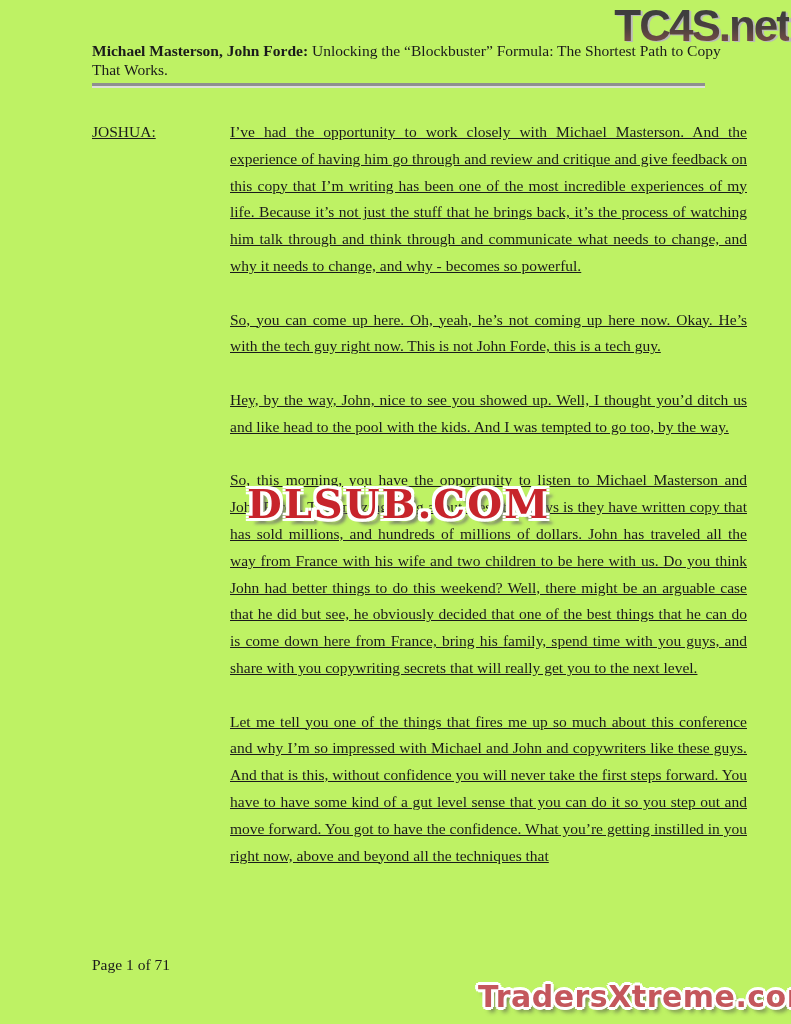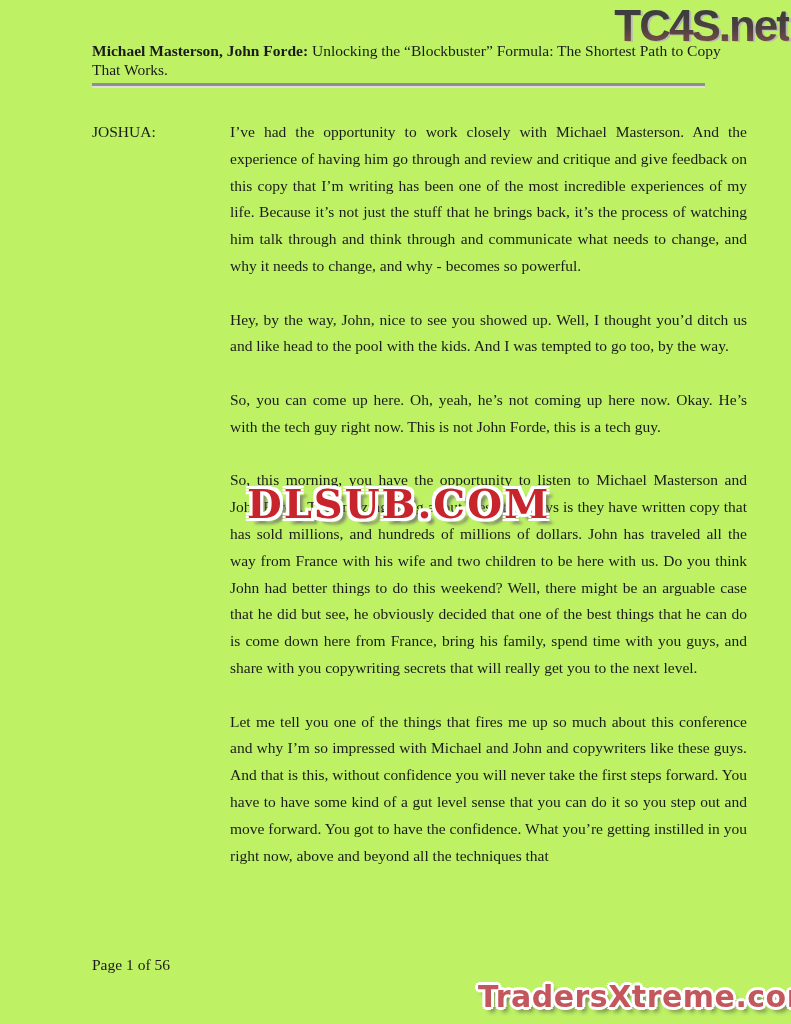--- a/index.html
+++ b/index.html
@@ -51,20 +51,21 @@
     width: 613px;
     height: 3px;
     background: #8f8f8f;
     box-shadow: 0 2px 0 #dedede;
   }
 
   
   .transcript {
     display: flex;
     margin: 33px 0 0 92px;
+    text-decoration: underline;
   }
   .speaker {
     width: 91px;
     flex: 0 0 91px;
     font-size: 15.5px;
     line-height: 26.8px;
   }
   .paras { width: 517px; margin-left: 47px; }
   .para {
     margin: 0 0 26.8px 0;
@@ -128,26 +129,26 @@
 
   <header>
     <p class="hdr"><span class="b">Michael Masterson, John Forde:</span> <span>Unlocking the “Blockbuster” Formula: The Shortest Path to Copy That Works.</span></p>
     <div class="rule"></div>
   </header>
 
   <main class="transcript">
     <div class="speaker">JOSHUA:</div>
     <div class="paras">
         <p class="para">I’ve had the opportunity to work closely with Michael Masterson. And the experience of having him go through and review and critique and give feedback on this copy that I’m writing has been one of the most incredible experiences of my life. Because it’s not just the stuff that he brings back, it’s the process of watching him talk through and think through and communicate what needs to change, and why it needs to change, and why - becomes so powerful.</p>
+        <p class="para">So, you can come up here. Oh, yeah, he’s not coming up here now. Okay. He’s with the tech guy right now. This is not John Forde, this is a tech guy.</p>
         <p class="para">Hey, by the way, John, nice to see you showed up. Well, I thought you’d ditch us and like head to the pool with the kids. And I was tempted to go too, by the way.</p>
-        <p class="para">So, you can come up here. Oh, yeah, he’s not coming up here now. Okay. He’s with the tech guy right now. This is not John Forde, this is a tech guy.</p>
         <p class="para">So, this morning, you have the opportunity to listen to Michael Masterson and John Forde. The amazing thing about these two guys is they have written copy that has sold millions, and hundreds of millions of dollars. John has traveled all the way from France with his wife and two children to be here with us. Do you think John had better things to do this weekend? Well, there might be an arguable case that he did but see, he obviously decided that one of the best things that he can do is come down here from France, bring his family, spend time with you guys, and share with you copywriting secrets that will really get you to the next level.</p>
         <p class="para">Let me tell you one of the things that fires me up so much about this conference and why I’m so impressed with Michael and John and copywriters like these guys. And that is this, without confidence you will never take the first steps forward. You have to have some kind of a gut level sense that you can do it so you step out and move forward. You got to have the confidence. What you’re getting instilled in you right now, above and beyond all the techniques that</p>
       </div>
   </main>
 
   <div class="dlsub">DLSUB.COM</div>
 
-  <div class="pagenum">Page 1 of 56</div>
+  <div class="pagenum">Page 1 of 71</div>
 
   <div class="txtreme">TradersXtreme.com</div>
 
 </div>
 
 </body></html>

